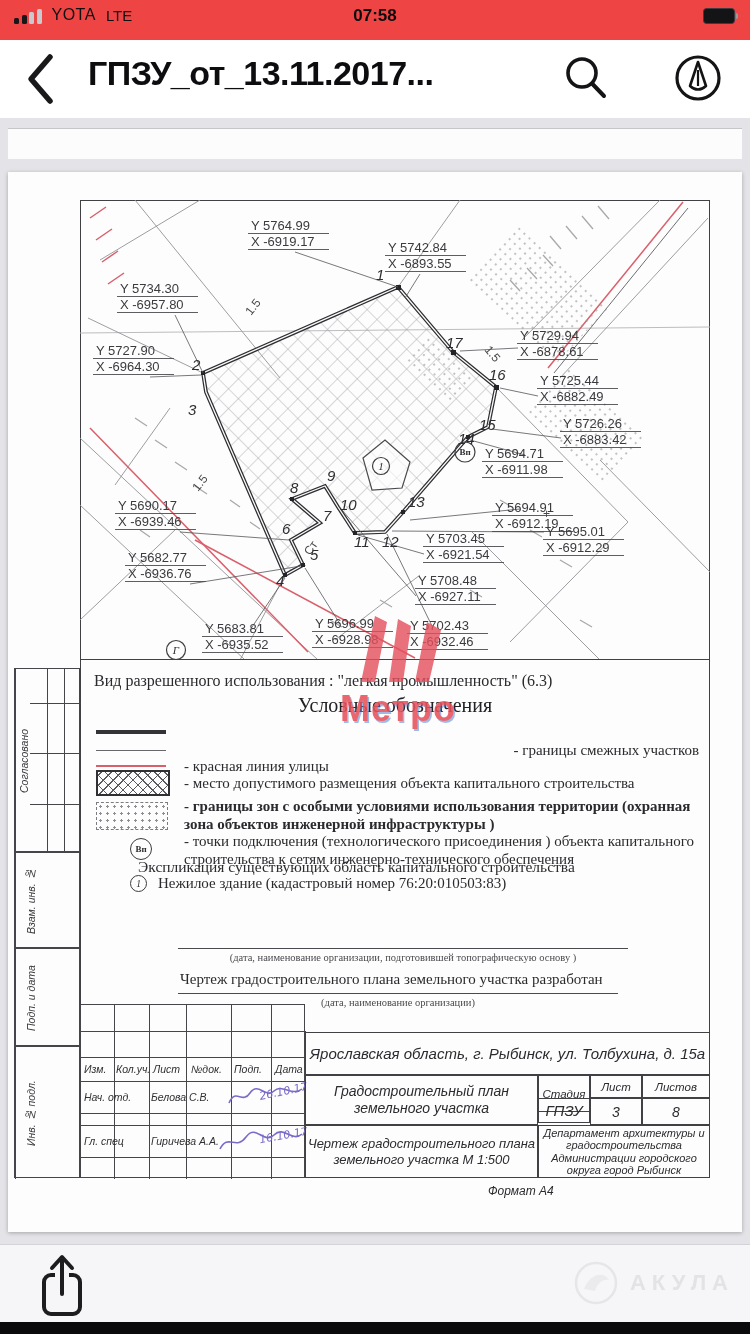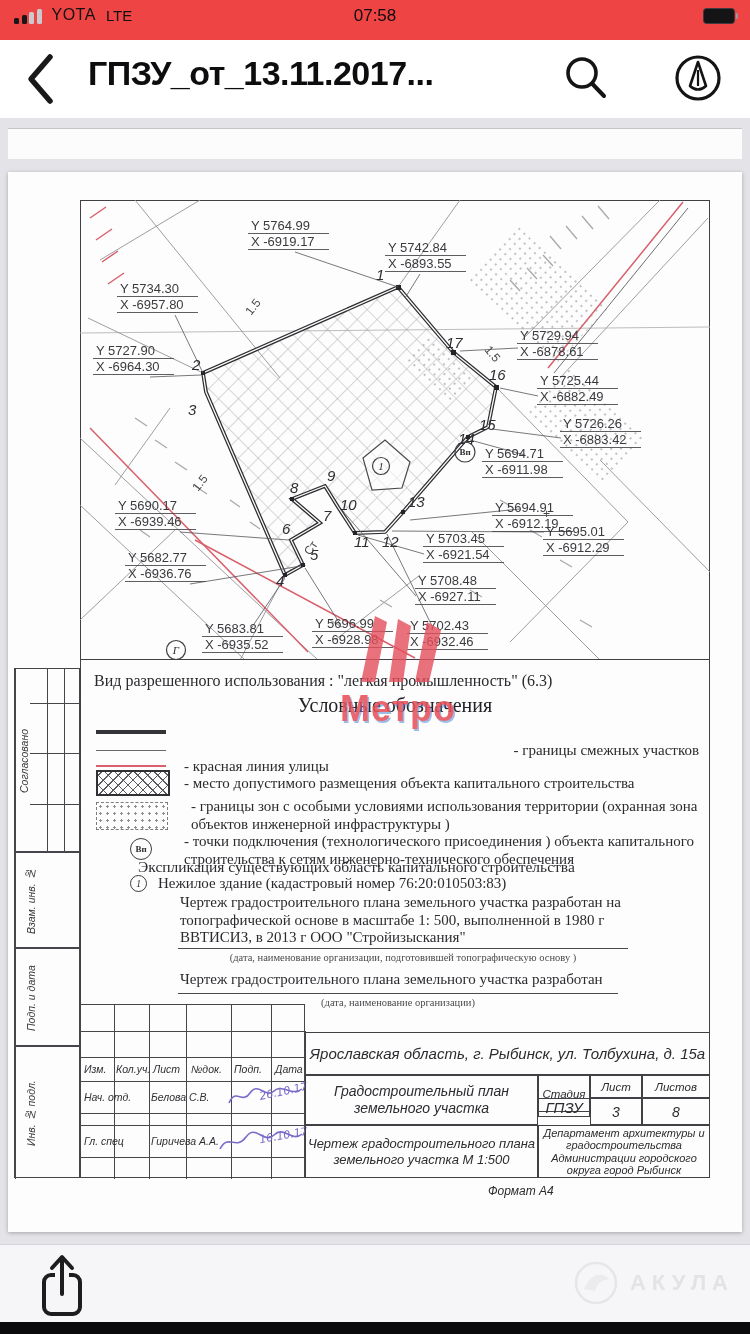--- a/index.html
+++ b/index.html
@@ -7,21 +7,21 @@
          font-family:"Liberation Sans",sans-serif;-webkit-font-smoothing:antialiased;}
   
   .statusbar{position:absolute;left:0;top:0;width:750px;height:40px;background:#ef4444;}
   .sb-left{position:absolute;left:14px;top:6px;display:flex;align-items:flex-end;gap:10px;}
   .sig{display:flex;align-items:flex-end;gap:2.5px;height:16px;}
   .sig i{display:block;width:5px;border-radius:1.5px;background:#17171a;}
   .sig i:nth-child(1){height:6px}.sig i:nth-child(2){height:9px}
   .sig i:nth-child(3){height:12px;background:#c9c9ce}.sig i:nth-child(4){height:15px;background:#c9c9ce}
   .carrier{font-size:16px;color:#111;letter-spacing:.5px;}
   .net{font-size:15px;color:#111;}
-  .sb-time{position:absolute;left:0;right:0;top:6px;text-align:center;font-size:17px;font-weight:normal;color:#0c0c0e;}
+  .sb-time{position:absolute;left:0;right:0;top:6px;text-align:center;font-size:17px;font-weight:bold;color:#0c0c0e;}
   .battery{position:absolute;right:12px;top:8px;display:flex;align-items:center;}
   .batt-body{width:30px;height:14px;background:#141416;border-radius:3.5px;border:1px solid #3c3c40;}
   .batt-tip{width:2.5px;height:6px;background:#9a9a9e;border-radius:0 2px 2px 0;margin-left:1px;}
   
   .navbar{position:absolute;left:0;top:40px;width:742px;height:78px;background:#fff;}
   .backbtn{position:absolute;left:20px;top:10px;width:40px;height:58px;}
   .navtitle{position:absolute;left:88px;top:14px;font-size:34px;font-weight:bold;color:#0d0d0f;letter-spacing:-.5px;}
   .iconbtn{position:absolute;top:12px;width:52px;height:52px;}
   
   .viewer{position:absolute;left:0;top:118px;width:750px;height:1126px;background:#e4e4e8;}
@@ -334,30 +334,29 @@
       <div class="sw sw-thin" style="top:578px;"></div>
       <div class="doc lrow-text" style="left:176px;top:570px;text-align:right;">- границы смежных участков</div>
 
       <div class="sw sw-red" style="top:593px;"></div>
       <div class="doc lrow-text" style="left:176px;top:586px;">- красная линия улицы</div>
 
       <div class="sw sw-hatch" style="top:598px;"></div>
       <div class="doc lrow-text" style="left:176px;top:603px;">- место допустимого размещения объекта капитального строительства</div>
 
       <div class="sw sw-dots" style="top:630px;"></div>
-      <div class="doc lrow-text" style="left:183px;top:626px;">- границы зон с особыми условиями использования территории  (охранная зона объектов инженерной инфраструктуры )</div>
+      <div class="doc lrow-text" style="left:176px;top:626px;font-weight:bold;">- границы зон с особыми условиями использования территории  (охранная зона объектов инженерной инфраструктуры )</div>
 
       <div class="circ" style="left:122px;top:666px;width:20px;height:20px;font-size:9px;font-weight:bold;">Вп</div>
       <div class="doc lrow-text" style="left:176px;top:661px;">- точки подключения (технологического присоединения ) объекта капитального строительства к сетям инженерно-технического обеспечения</div>
 
       <div class="doc" style="left:130px;top:686px;font-size:15.5px;">Экспликация существующих область капитального строительства</div>
       <div class="circ" style="left:122px;top:703px;width:15px;height:15px;font-size:9.5px;font-style:italic;">1</div>
       <div class="doc" style="left:150px;top:703px;font-size:15px;">Нежилое здание (кадастровый номер 76:20:010503:83)</div>
 
-      <div class="doc lrow-text" style="left:172px;top:722px;width:460px;">Чертеж градостроительного плана земельного участка разработан на топографической основе в масштабе 1: 500, выполненной в 1980 г ВВТИСИЗ, в 2013 г ООО "Стройизыскания"</div>
       <div class="rule" style="left:170px;top:776px;width:450px;"></div>
       <div class="doc" style="left:172px;top:799px;font-size:15px;">Чертеж градостроительного плана земельного участка разработан</div>
 
       <div class="doc cap" style="left:170px;top:780px;width:450px;">(дата, наименование организации, подготовившей топографическую основу )</div>
       <div class="rule" style="left:170px;top:821px;width:440px;"></div>
       <div class="doc cap" style="left:170px;top:825px;width:440px;">(дата, наименование организации)</div>
 
       <div class="metro">
         <svg width="86" height="66" viewBox="0 0 86 66">
           <g fill="#e4505e" opacity=".92">
@@ -425,21 +424,21 @@
 
       <div>
         <div class="cell" style="left:297px;top:860px;width:405px;height:43px;font-size:15px;">Ярославская область, г. Рыбинск, ул. Толбухина, д. 15а</div>
         <div class="cell pre" style="left:297px;top:903px;width:233px;height:50px;font-size:14px;line-height:17px;">Градостроительный план
 земельного участка</div>
         <div class="cell pre" style="left:297px;top:953px;width:233px;height:53px;font-size:13px;line-height:16px;">Чертеж градостроительного плана
 земельного участка М 1:500</div>
         <div class="cell" style="left:530px;top:903px;width:52px;height:37px;font-size:11.5px;">Стадия</div>
         <div class="cell" style="left:582px;top:903px;width:52px;height:23px;font-size:11.5px;">Лист</div>
         <div class="cell" style="left:634px;top:903px;width:68px;height:23px;font-size:11.5px;">Листов</div>
-        <div class="cell" style="left:530px;top:926px;width:52px;height:19px;font-size:15px;">ГПЗУ</div>
+        <div class="cell" style="left:530px;top:926px;width:52px;height:25px;font-size:15px;">ГПЗУ</div>
         <div class="cell" style="left:582px;top:926px;width:52px;height:27px;font-size:14px;">3</div>
         <div class="cell" style="left:634px;top:926px;width:68px;height:27px;font-size:14px;">8</div>
         <div class="cell pre" style="left:530px;top:953px;width:172px;height:53px;font-size:11px;line-height:12.5px;">Департамент архитектуры и
 градостроительства
 Администрации городского
 округа город Рыбинск</div>
         <div class="doc" style="left:480px;top:1012px;width:160px;font-size:12px;font-style:italic;font-family:'Liberation Sans',sans-serif;">Формат А4</div>
       </div>
     </div>
   </div>

